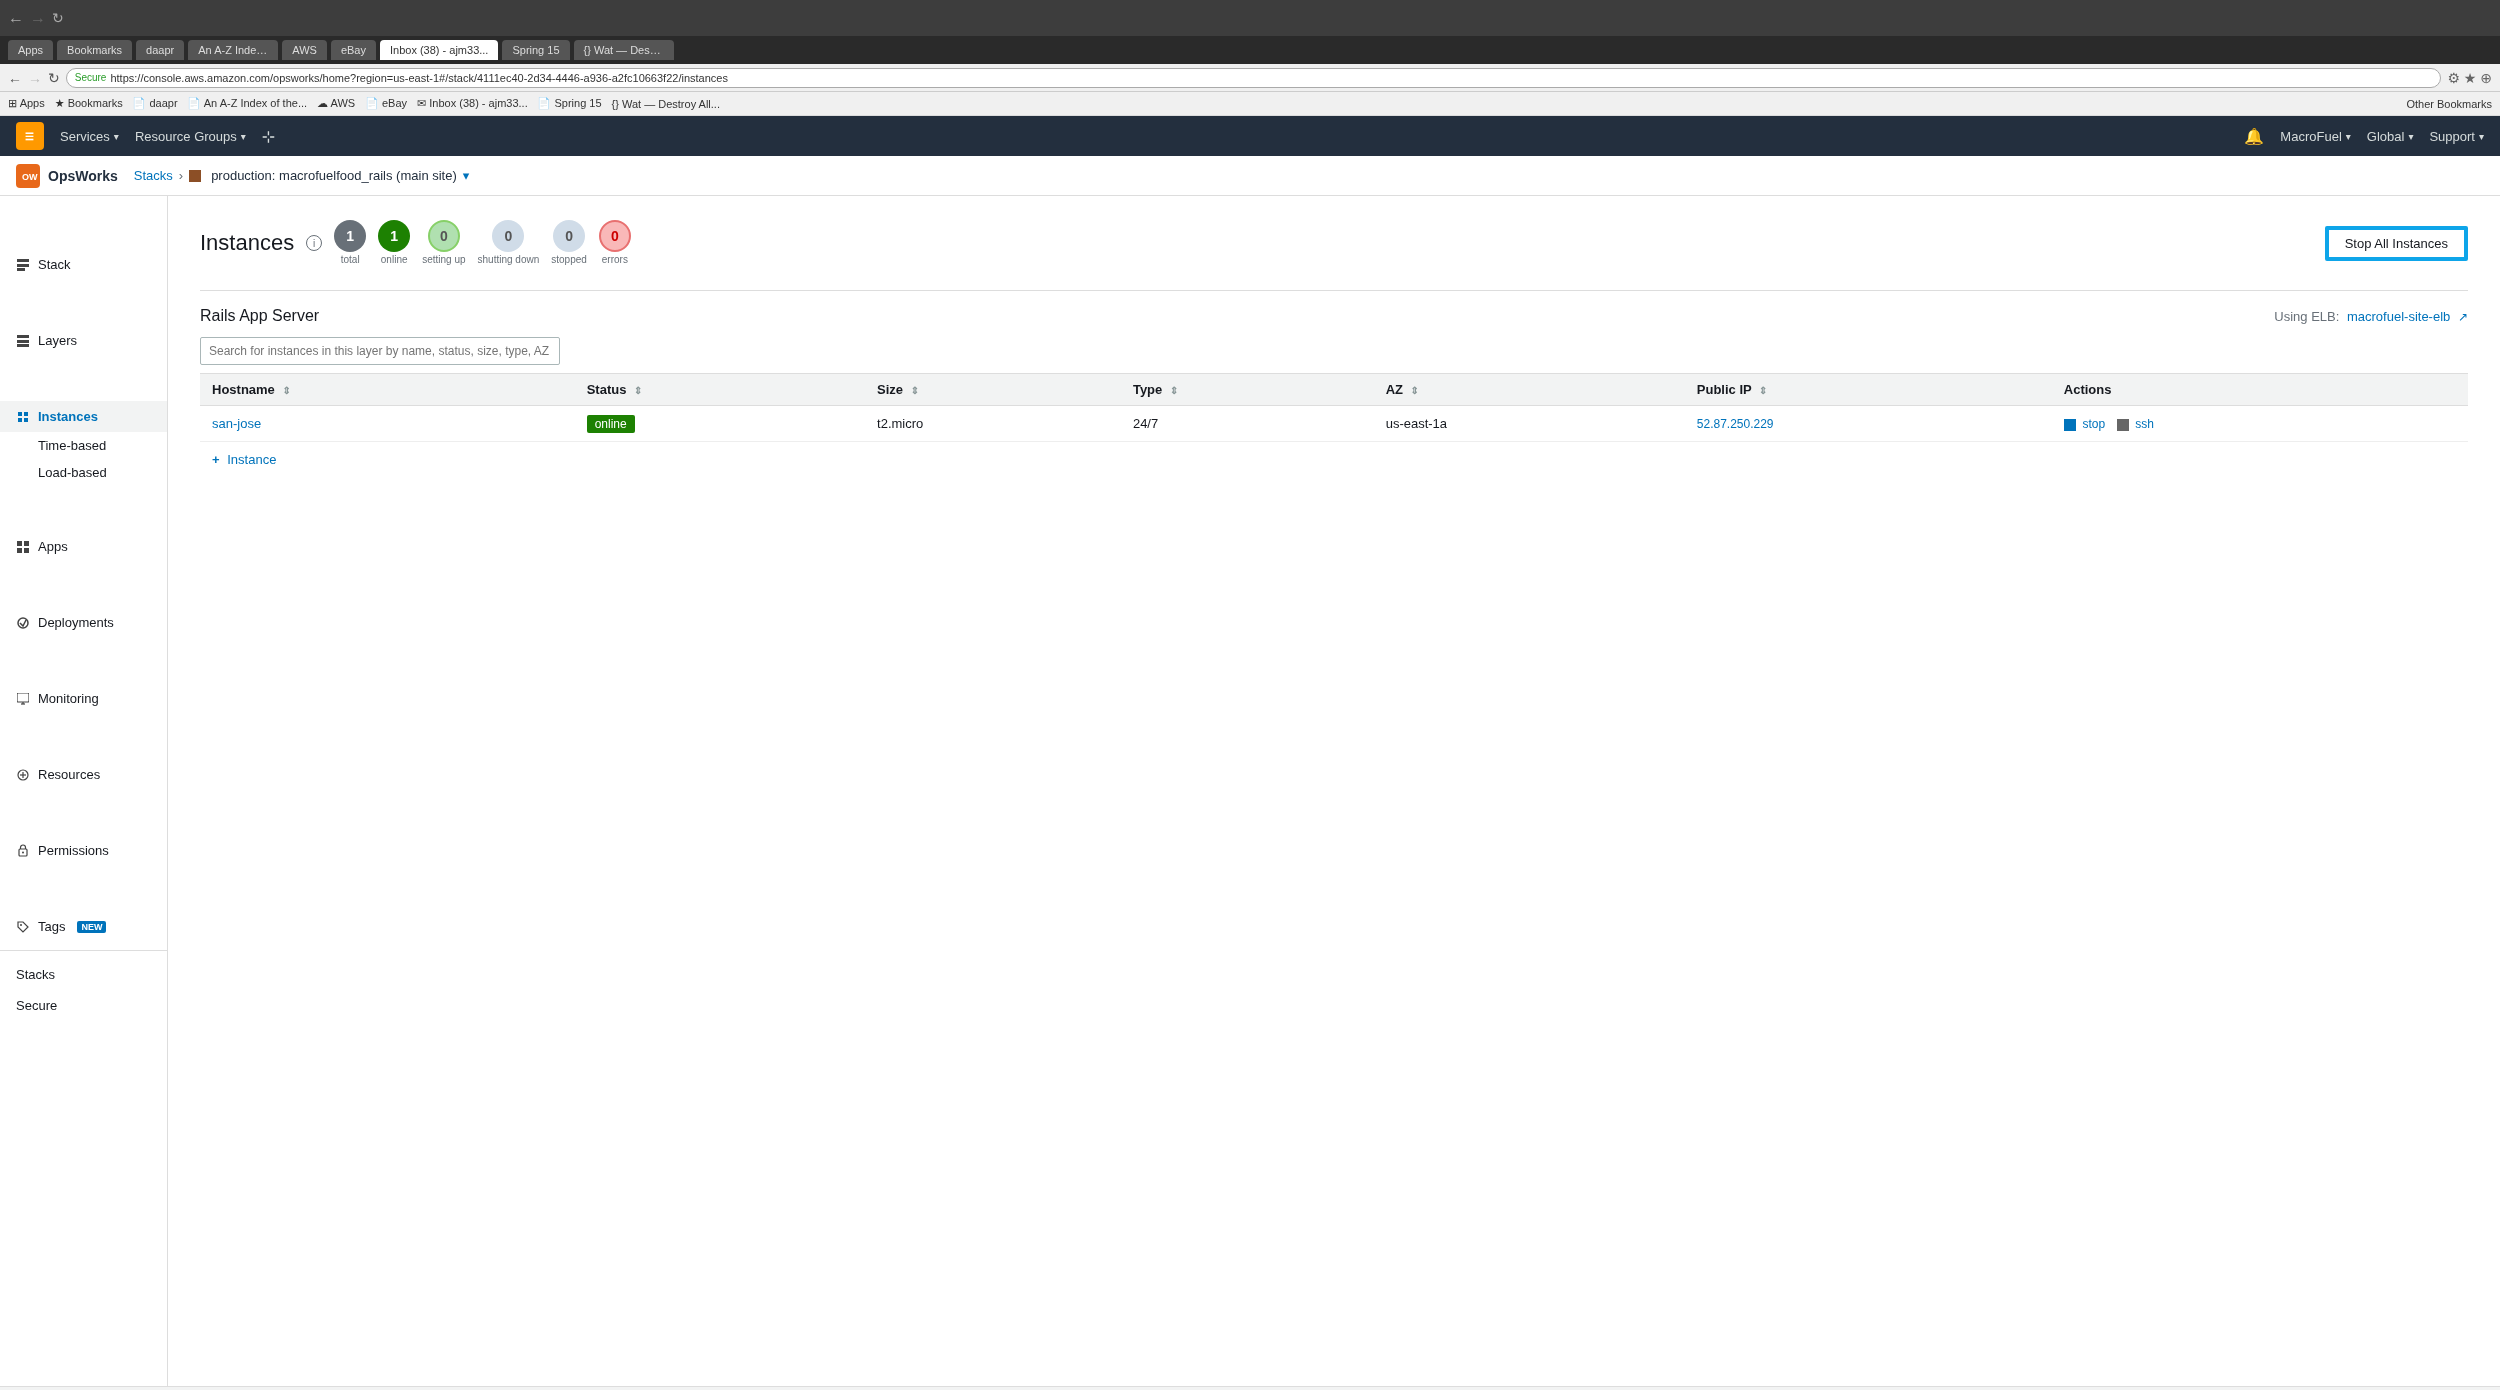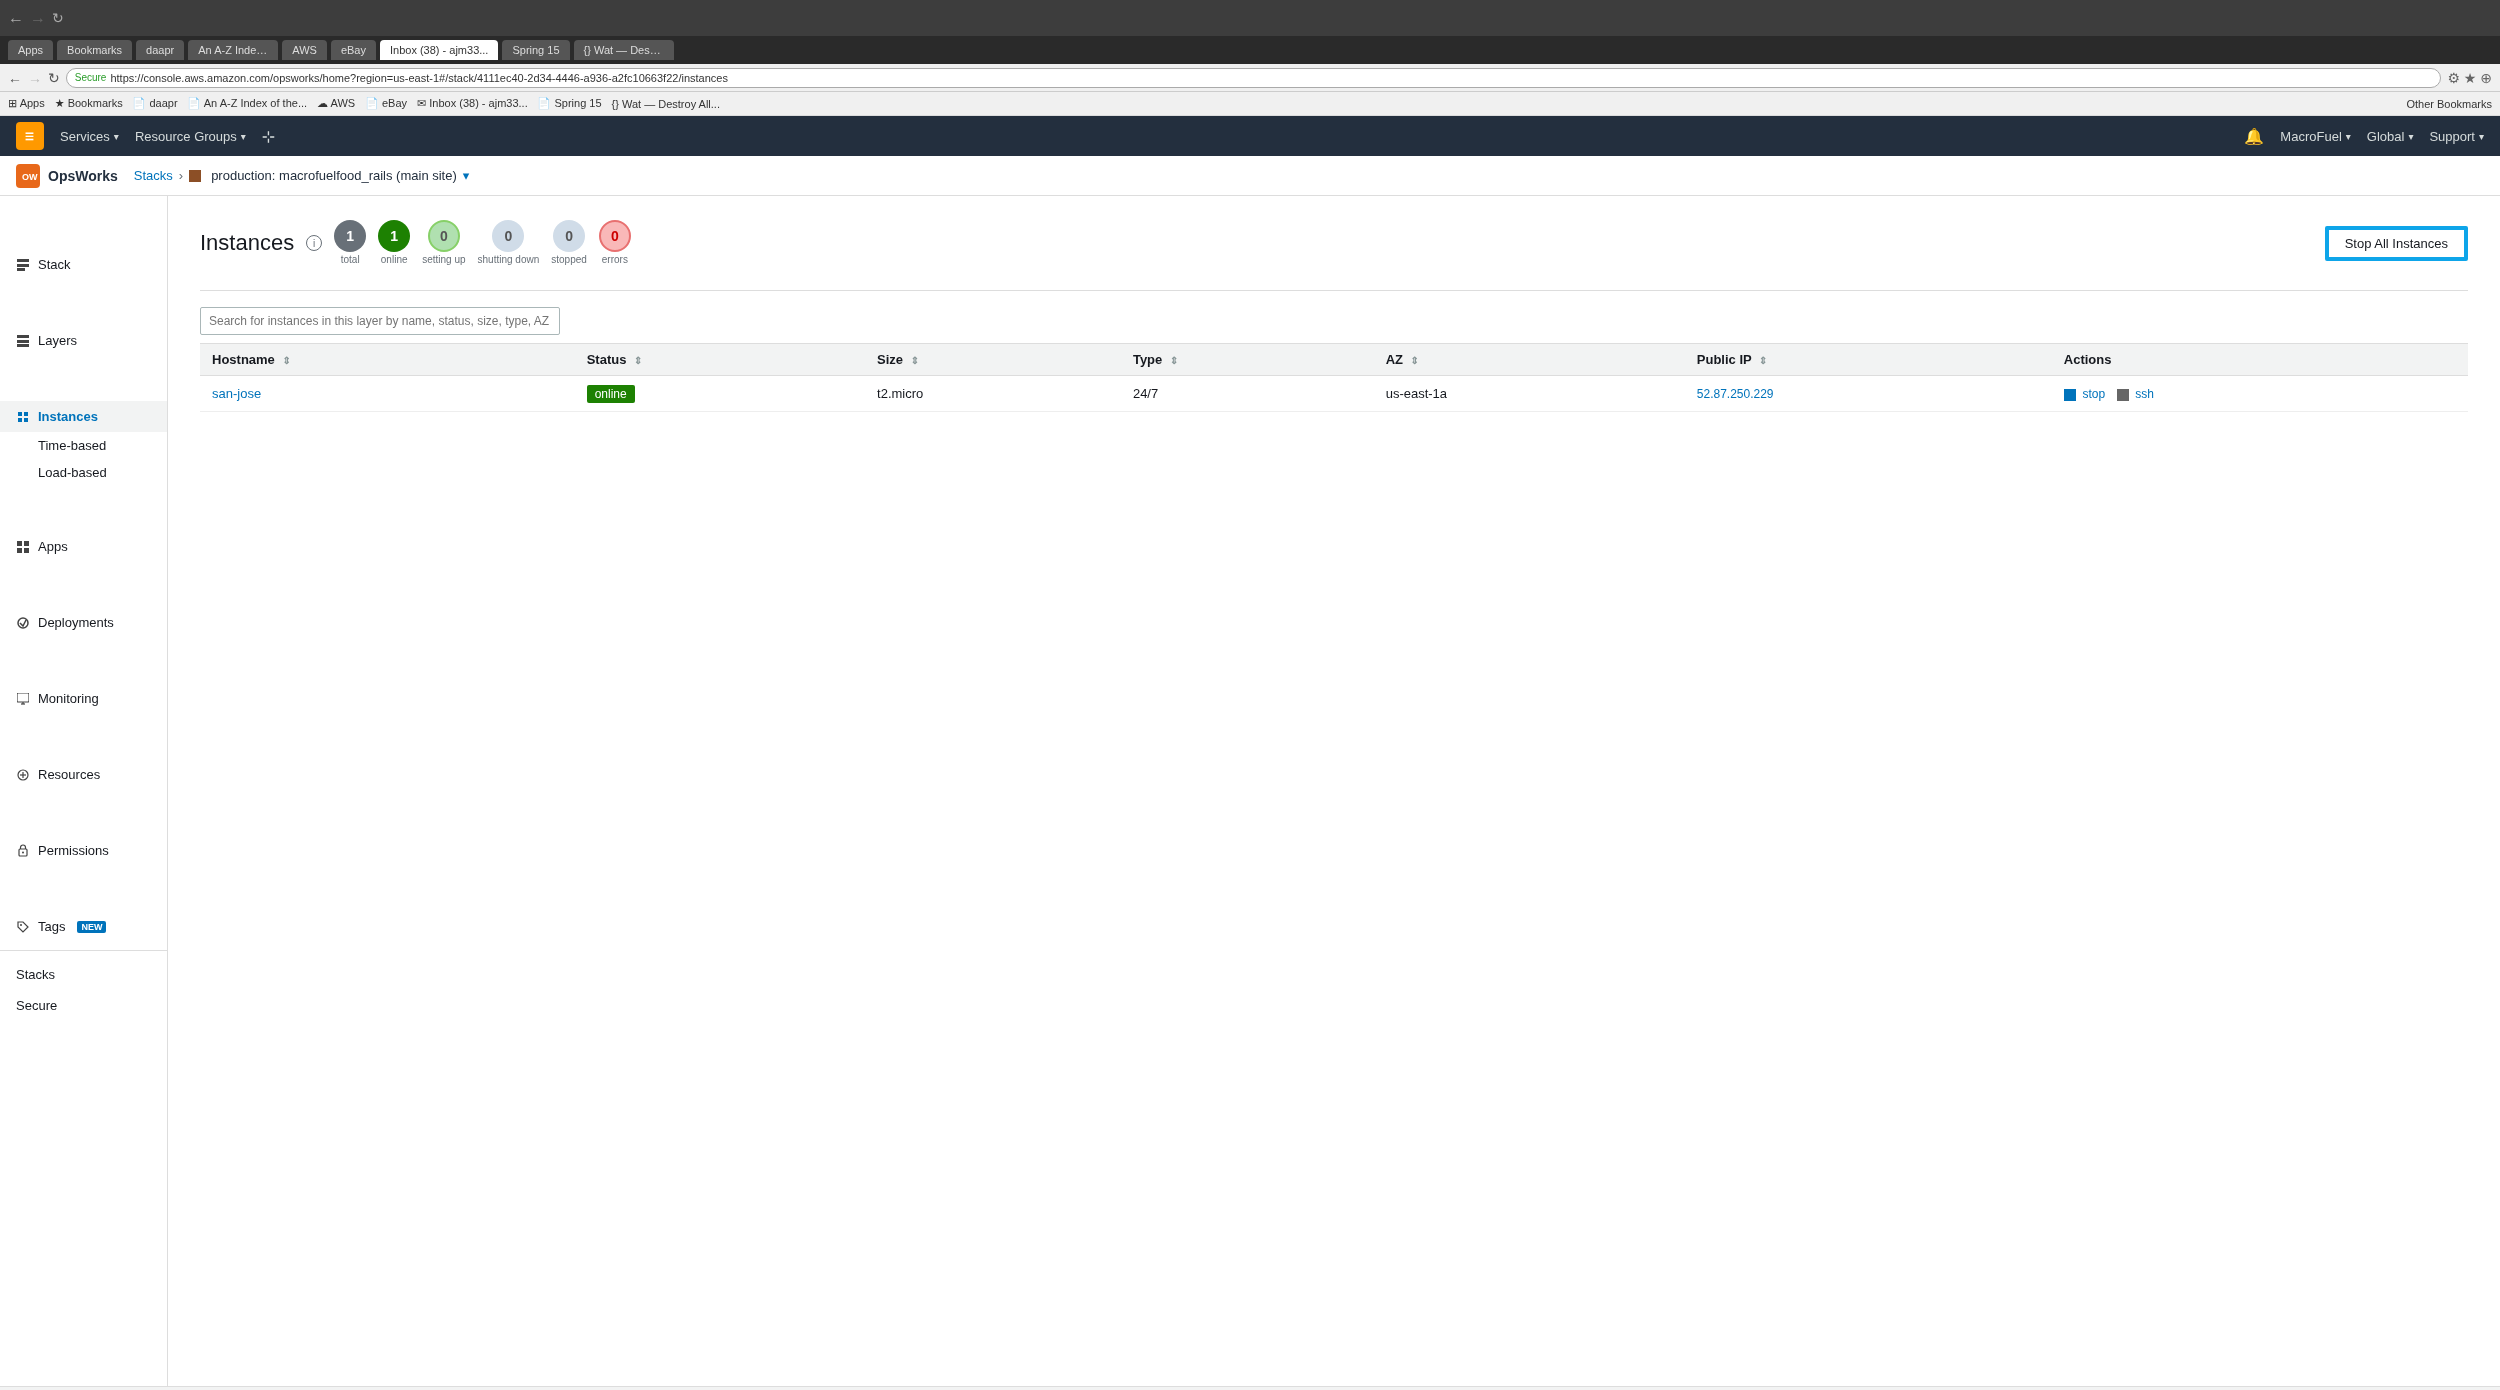--- a/index.html
+++ b/index.html
@@ -339,20 +339,28 @@
             <span class="badge-label">errors</span>
           </div>
         </div>
       </div>
       <button class="stop-all-btn">Stop All Instances</button>
     </div>
 
     <hr class="section-divider">
 
     <div class="layer-section">
+      <div class="layer-title-row">
+        <h2 class="layer-title">Rails App Server</h2>
+        <div class="elb-info">
+          <span>Using ELB:</span>
+          <a style="color:#0073bb;text-decoration:none;margin-left:4px;">macrofuel-site-elb</a>
+          <span class="ext-link">↗</span>
+        </div>
+      </div>
 
       
       <input type="text" class="search-input" placeholder="Search for instances in this layer by name, status, size, type, AZ or IP" style="">
 
       
       <table class="instances-table">
         <thead>
           <tr>
             <th>Hostname <span class="sort-arrows">⇕</span></th>
             <th>Status <span class="sort-arrows">⇕</span></th>
@@ -387,20 +395,26 @@
               <span class="action-icon" style="background:#0073bb;"></span>
               <a class="action-link">stop</a>
               <span class="action-icon" style="background:#666;margin-left:8px;"></span>
               <a class="action-link">ssh</a>
             </td>
           </tr>
         </tbody>
       </table>
 
       
+      <div class="add-instance-row">
+        <a class="add-instance-link">
+          <span style="color:#0073bb;font-weight:bold;">+</span>
+          <span style="margin-left:4px;">Instance</span>
+        </a>
+      </div>
     </div>
 
 
   </div>
 </div>
 
 <div class="footer">
   
   
   

